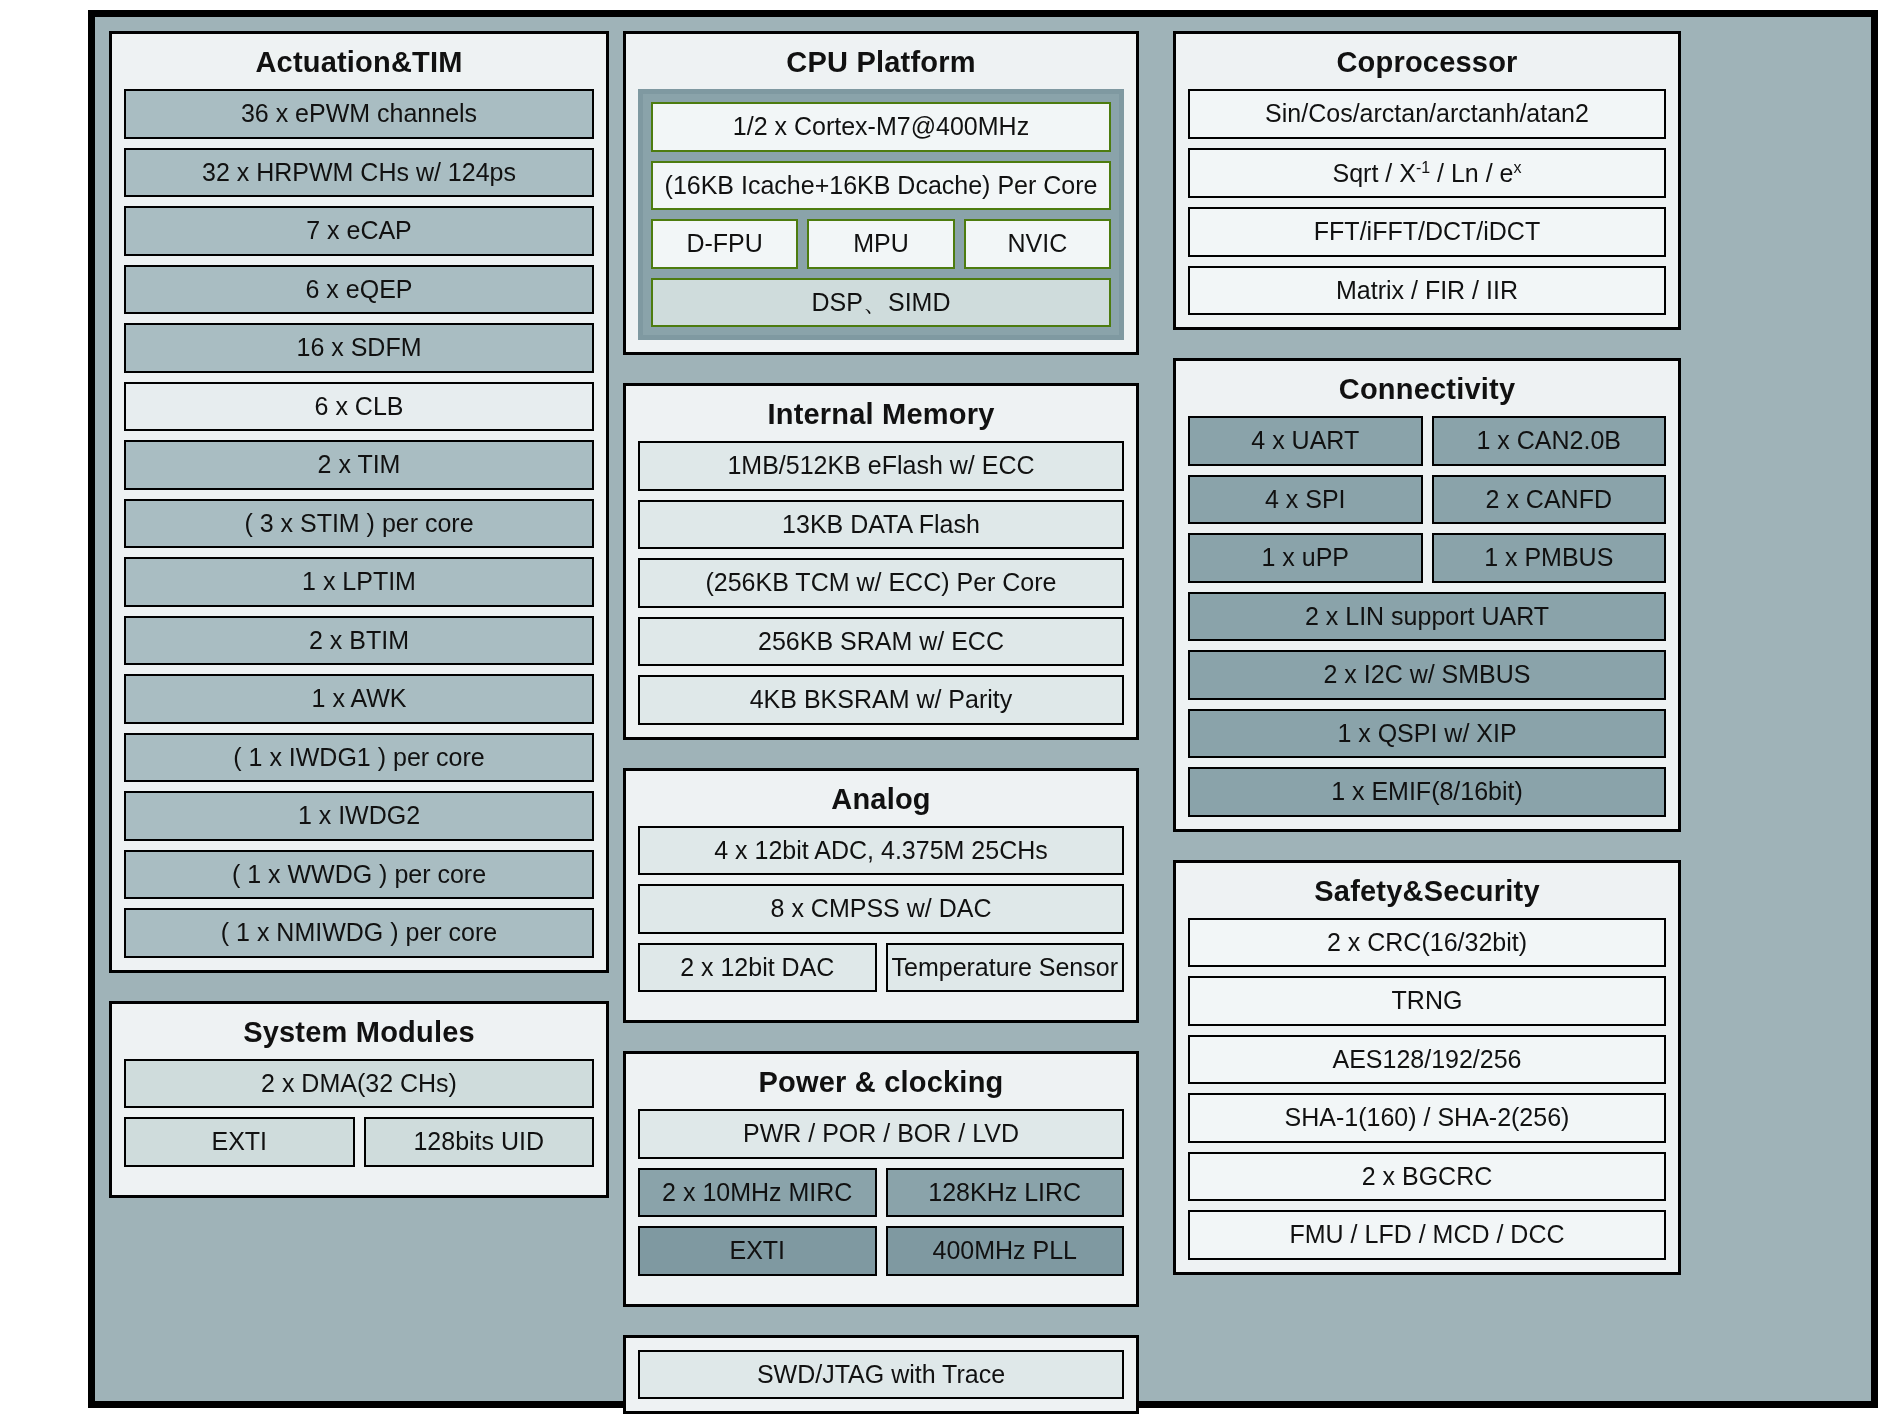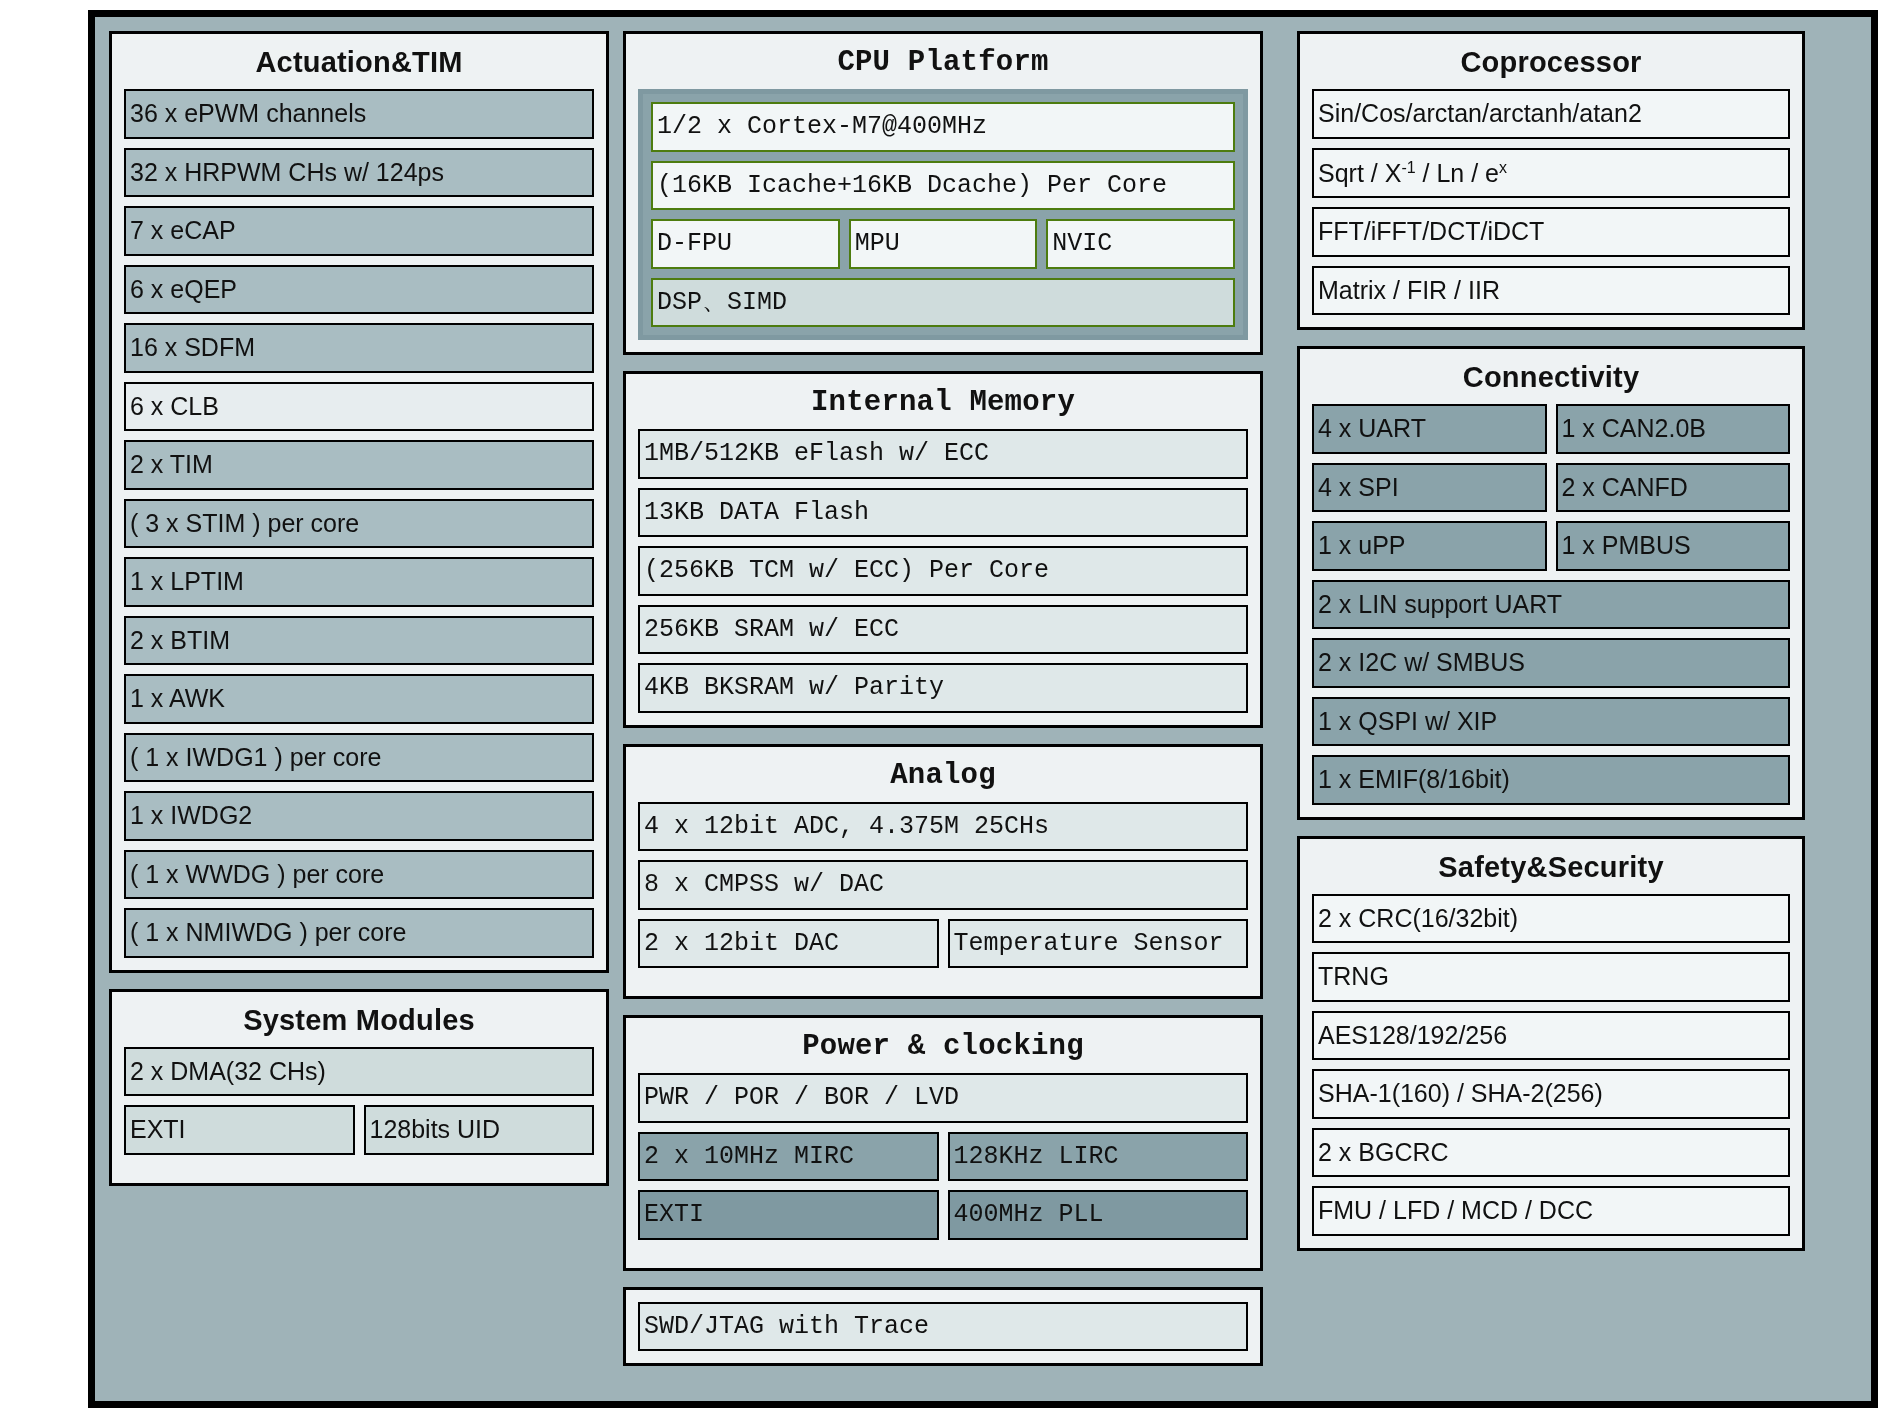--- a/index.html
+++ b/index.html
@@ -24,44 +24,44 @@
     border: 7px solid #000000;
     background: #9fb3b8;
     box-sizing: border-box;
     padding: 14px;
     display: flex;
     gap: 14px;
   }
   .col {
     display: flex;
     flex-direction: column;
-    gap: 16px;
+    gap: 28px;
   }
   .col-left { width: 500px; }
-  .col-mid  { width: 640px; font-family: Liberation Mono, monospace; }
+  .col-mid  { width: 516px; }
   .col-right{ width: 508px; padding-left: 20px; }
 
   .panel {
     background: #eef2f3;
     border: 3px solid #000000;
     box-sizing: border-box;
     padding: 10px 12px 12px 12px;
   }
   .panel-title {
     text-align: center;
     font-weight: bold;
     font-size: 29px;
     color: #111;
     margin: 2px 0 10px 0;
     letter-spacing: .2px;
   }
   .cell {
     border: 2px solid #000000;
     box-sizing: border-box;
-    text-align: left;
+    text-align: center;
     font-size: 25px;
     color: #111;
     padding: 9px 4px;
     margin-bottom: 9px;
     background: #a9bdc2;
     line-height: 1.1;
   }
   .cell:last-child { margin-bottom: 0; }
   .row2 {
     display: flex;

